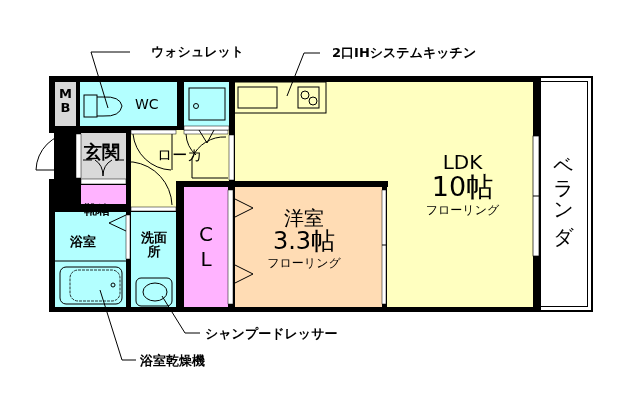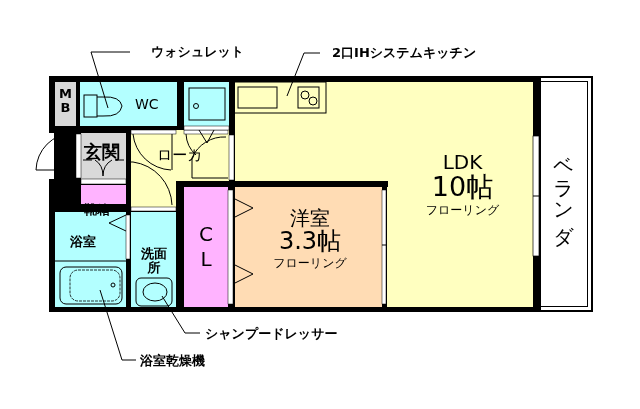--- a/index.html
+++ b/index.html
@@ -131,29 +131,29 @@
 
 <div class="room-text" style="left:55px;top:87px;width:21px;font-weight:bold;font-size:13px;">
   <div>M</div>
   <div>B</div>
 </div>
 <div class="room-text" style="left:135px;top:97px;font-weight:normal;font-size:14px;">WC</div>
 <div class="room-text" style="left:84px;top:143px;font-weight:bold;font-size:18px;text-align:right;">玄関</div>
 <div class="room-text" style="left:84px;top:187px;font-weight:bold;font-size:13px;margin-top:16px;">靴箱</div>
 <div class="room-text" style="left:157px;top:148px;font-size:15px;">ローカ</div>
 <div class="room-text" style="left:70px;top:235px;font-weight:bold;font-size:13px;">浴室</div>
-<div class="room-text" style="left:134px;top:231px;width:40px;font-weight:bold;font-size:13px;margin-top:16px;">
+<div class="room-text" style="left:134px;top:231px;width:40px;font-weight:bold;font-size:13px;">
   <div>洗面</div>
   <div>所</div>
 </div>
 <div class="room-text" style="left:184px;top:222px;width:44px;font-size:20px;line-height:1.25;">
   <div>C</div>
   <div>L</div>
 </div>
-<div class="room-text" style="left:245px;top:208px;width:130px;">
+<div class="room-text" style="left:239px;top:208px;width:130px;">
   <div style="font-size:20px;">洋室</div>
   <div style="font-size:24px;">3.3帖</div>
   <div style="font-size:12px;margin-top:3px;">フローリング</div>
 </div>
 <div class="room-text" style="left:400px;top:152px;width:125px;">
   <div style="font-size:20px;">LDK</div>
   <div style="font-size:27px;">10帖</div>
   <div style="font-size:12px;margin-top:3px;">フローリング</div>
 </div>
 <div class="room-text" style="left:553px;top:143px;width:22px;font-size:20px;writing-mode:vertical-rl;line-height:22px;">ベランダ</div>

